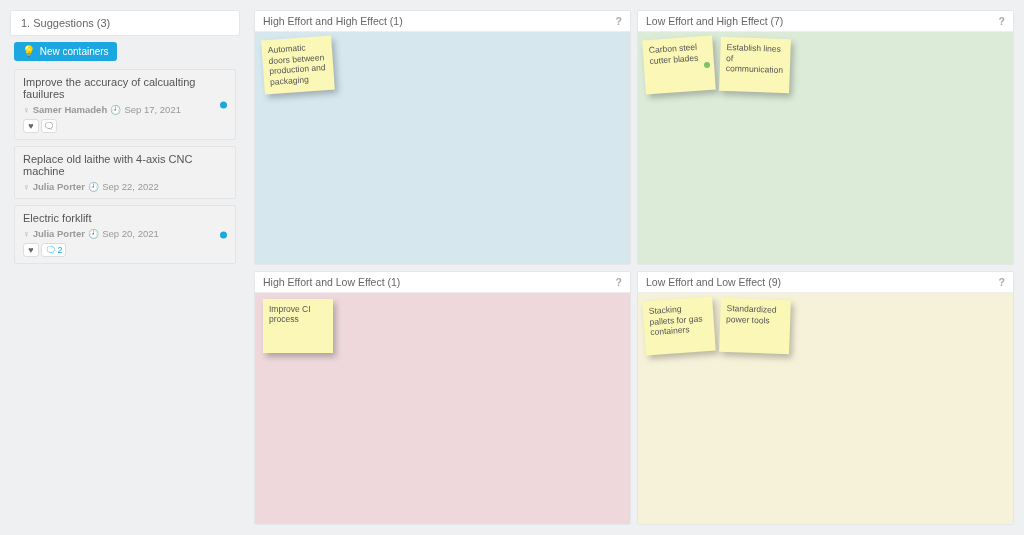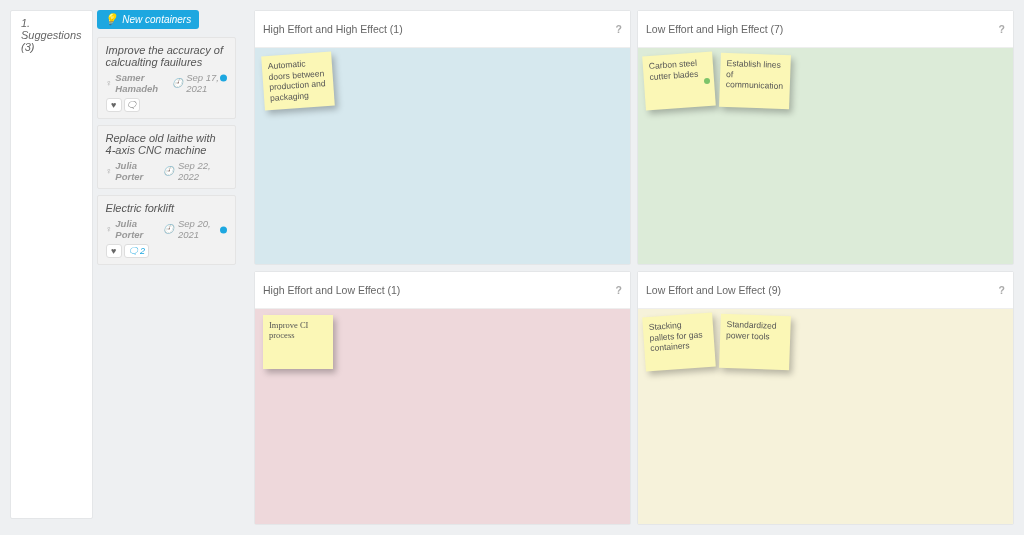--- a/index.html
+++ b/index.html
@@ -15,22 +15,22 @@
   .wrap {
     display: flex;
     width: 100%;
     height: 100%;
   }
   
   .sidebar {
     width: 248px;
     flex-shrink: 0;
     display: flex;
+    flex-direction: column;
     padding: 10px 8px 10px 10px;
-    font-style: italic;
   }
   .main {
     flex: 1;
     display: flex;
     flex-direction: column;
     padding: 10px 10px 10px 6px;
   }
   .panel-header {
     background: #fff;
     border: 1px solid #e4e6e8;
@@ -125,21 +125,21 @@
     border: 1px solid #e4e6e8;
     border-radius: 2px;
     display: flex;
     flex-direction: column;
     min-height: 0;
   }
   .quad-head {
     display: flex;
     align-items: center;
     justify-content: space-between;
-    padding: 12px 8px;
+    padding: 4px 8px;
     font-size: 10.5px;
     color: #666;
     background: #fff;
     border-bottom: 1px solid #eee;
   }
   .quad-head .help {
     color: #aaa;
     font-weight: bold;
     cursor: pointer;
   }
@@ -160,21 +160,21 @@
     background: #fbf7b6;
     box-shadow: 3px 4px 6px rgba(0,0,0,0.25);
     padding: 5px 6px;
     font-size: 8.5px;
     line-height: 1.25;
     color: #555;
     transform: rotate(-4deg);
     cursor: grab;
   }
   .sticky.r2 { transform: rotate(2deg); }
-  .sticky.r0 { transform: rotate(0deg); font-family: Liberation Serif, serif; }
+  .sticky.r0 { transform: rotate(0deg); }
   .green-dot {
     position: absolute;
     width: 6px; height: 6px;
     background: #7cc36a;
     border-radius: 50%;
   }
 </style>
 </head>
 <body>
 

